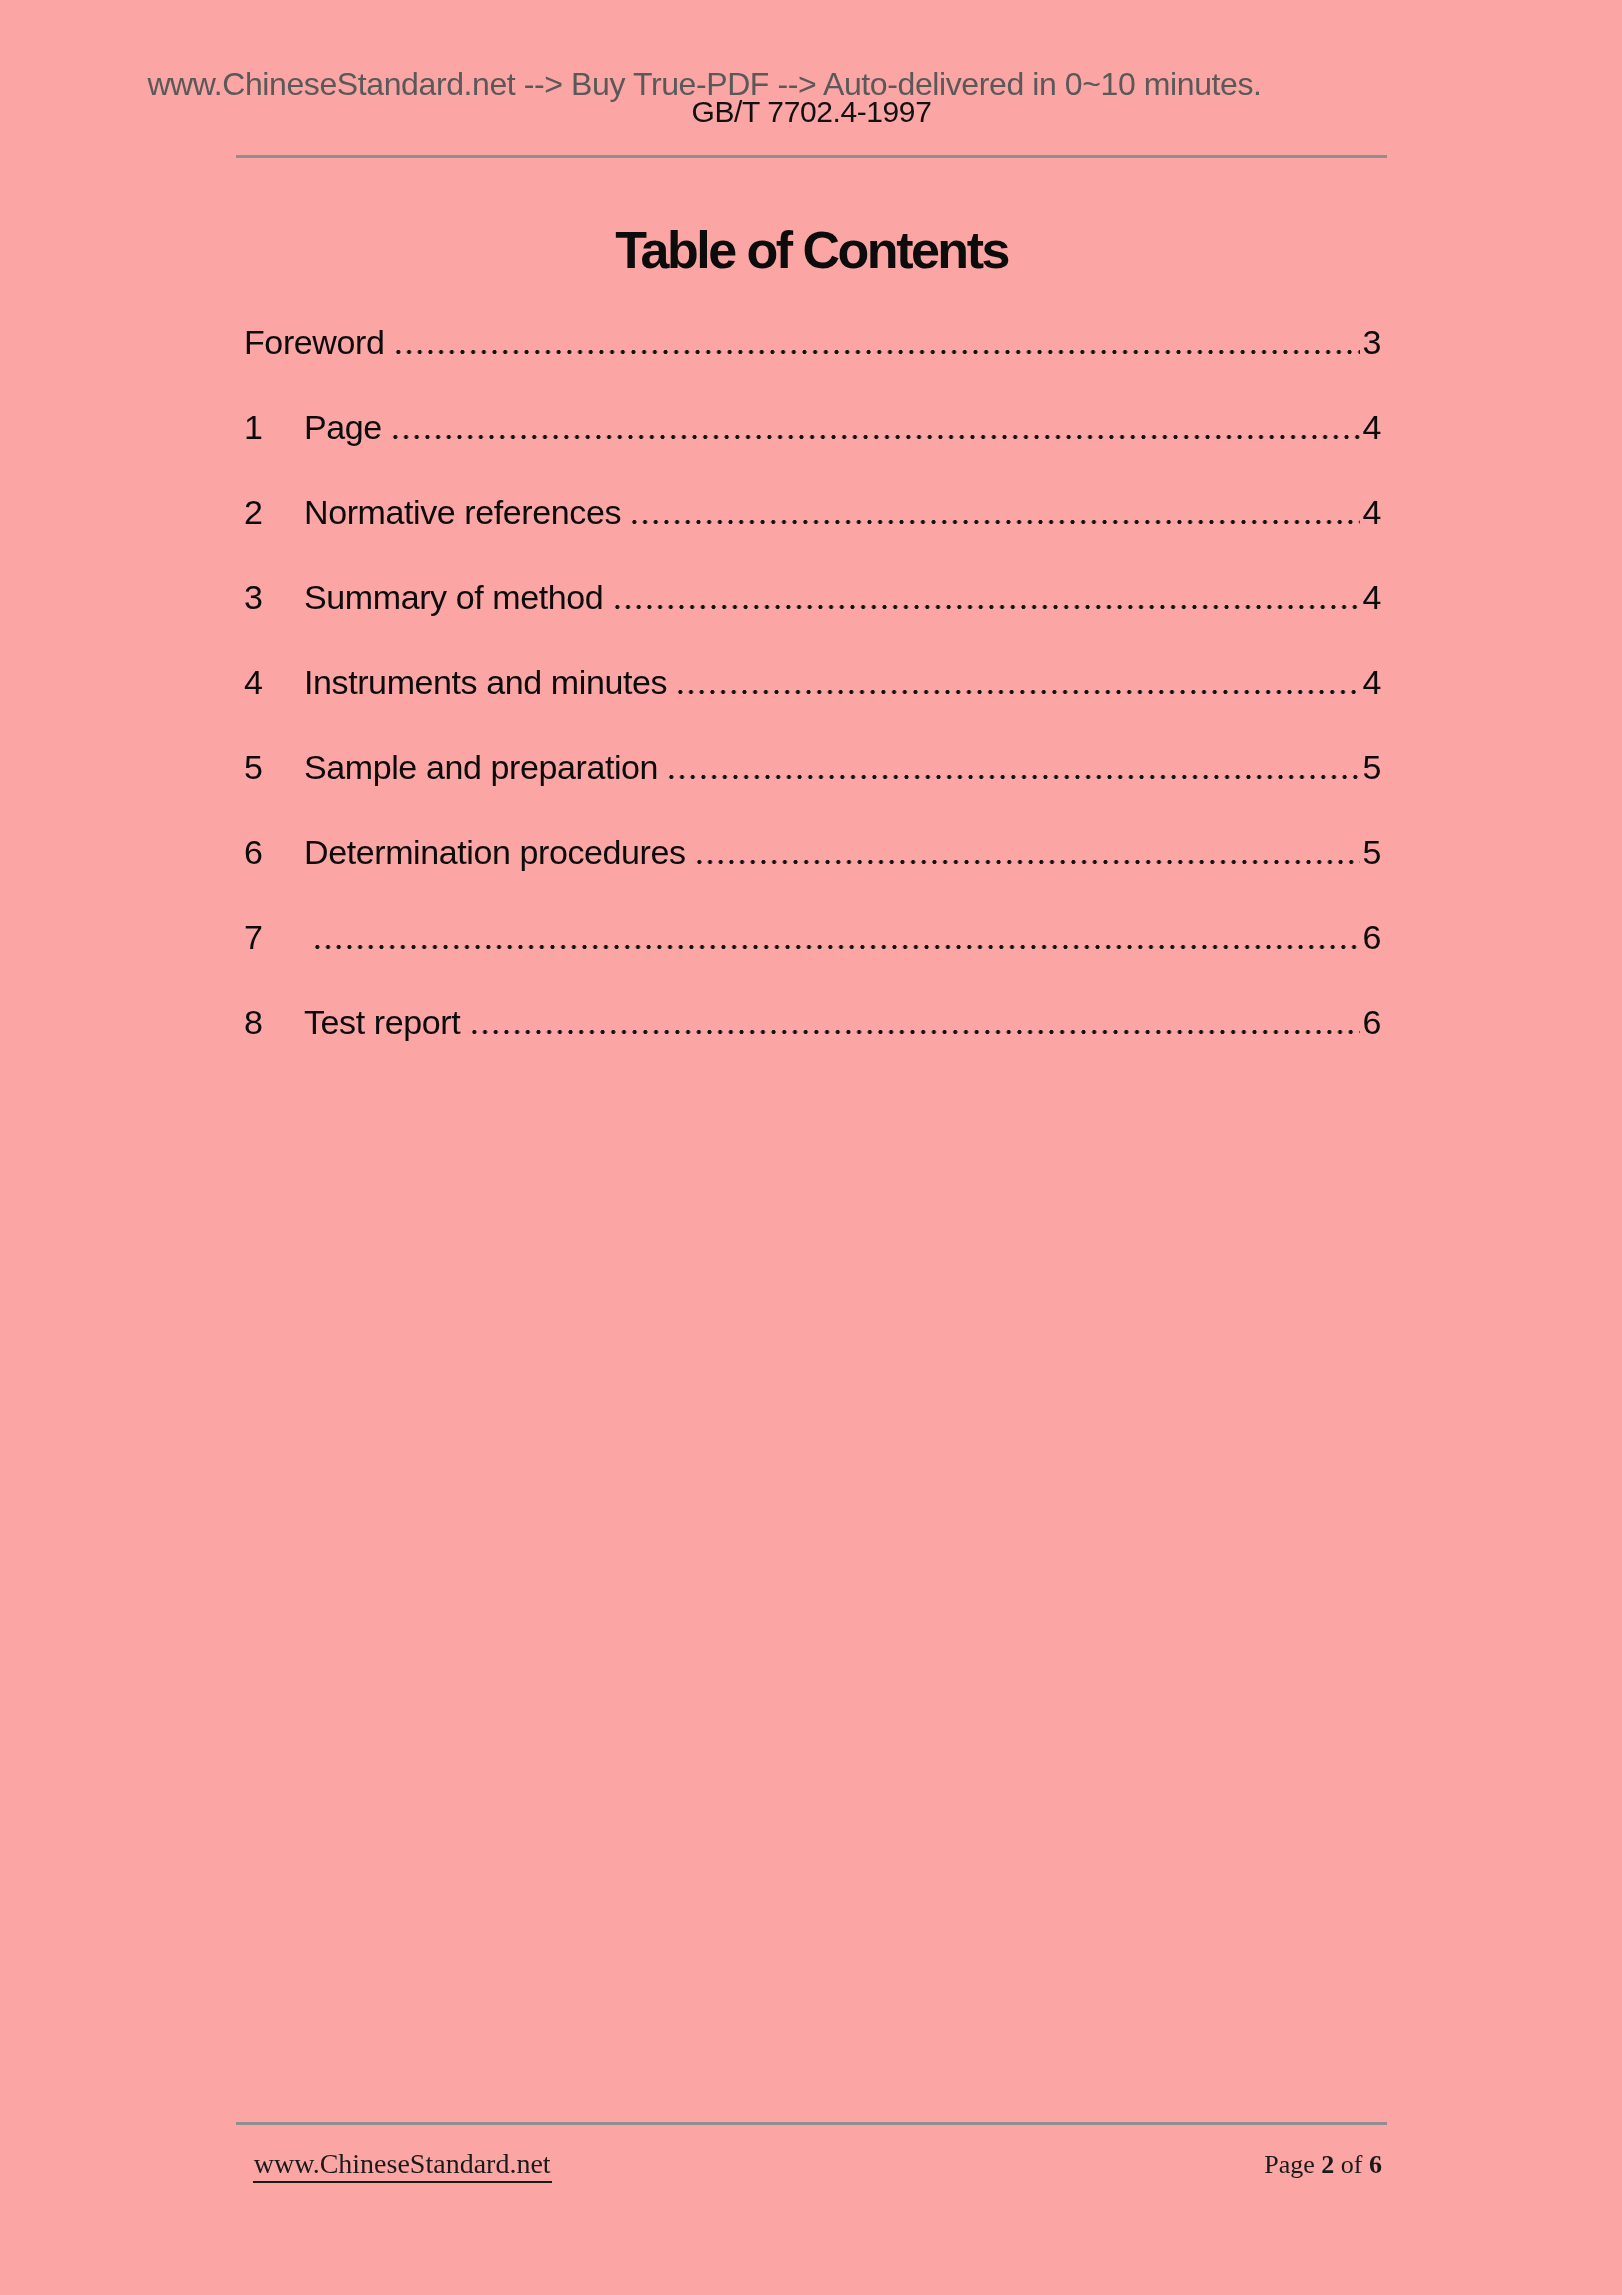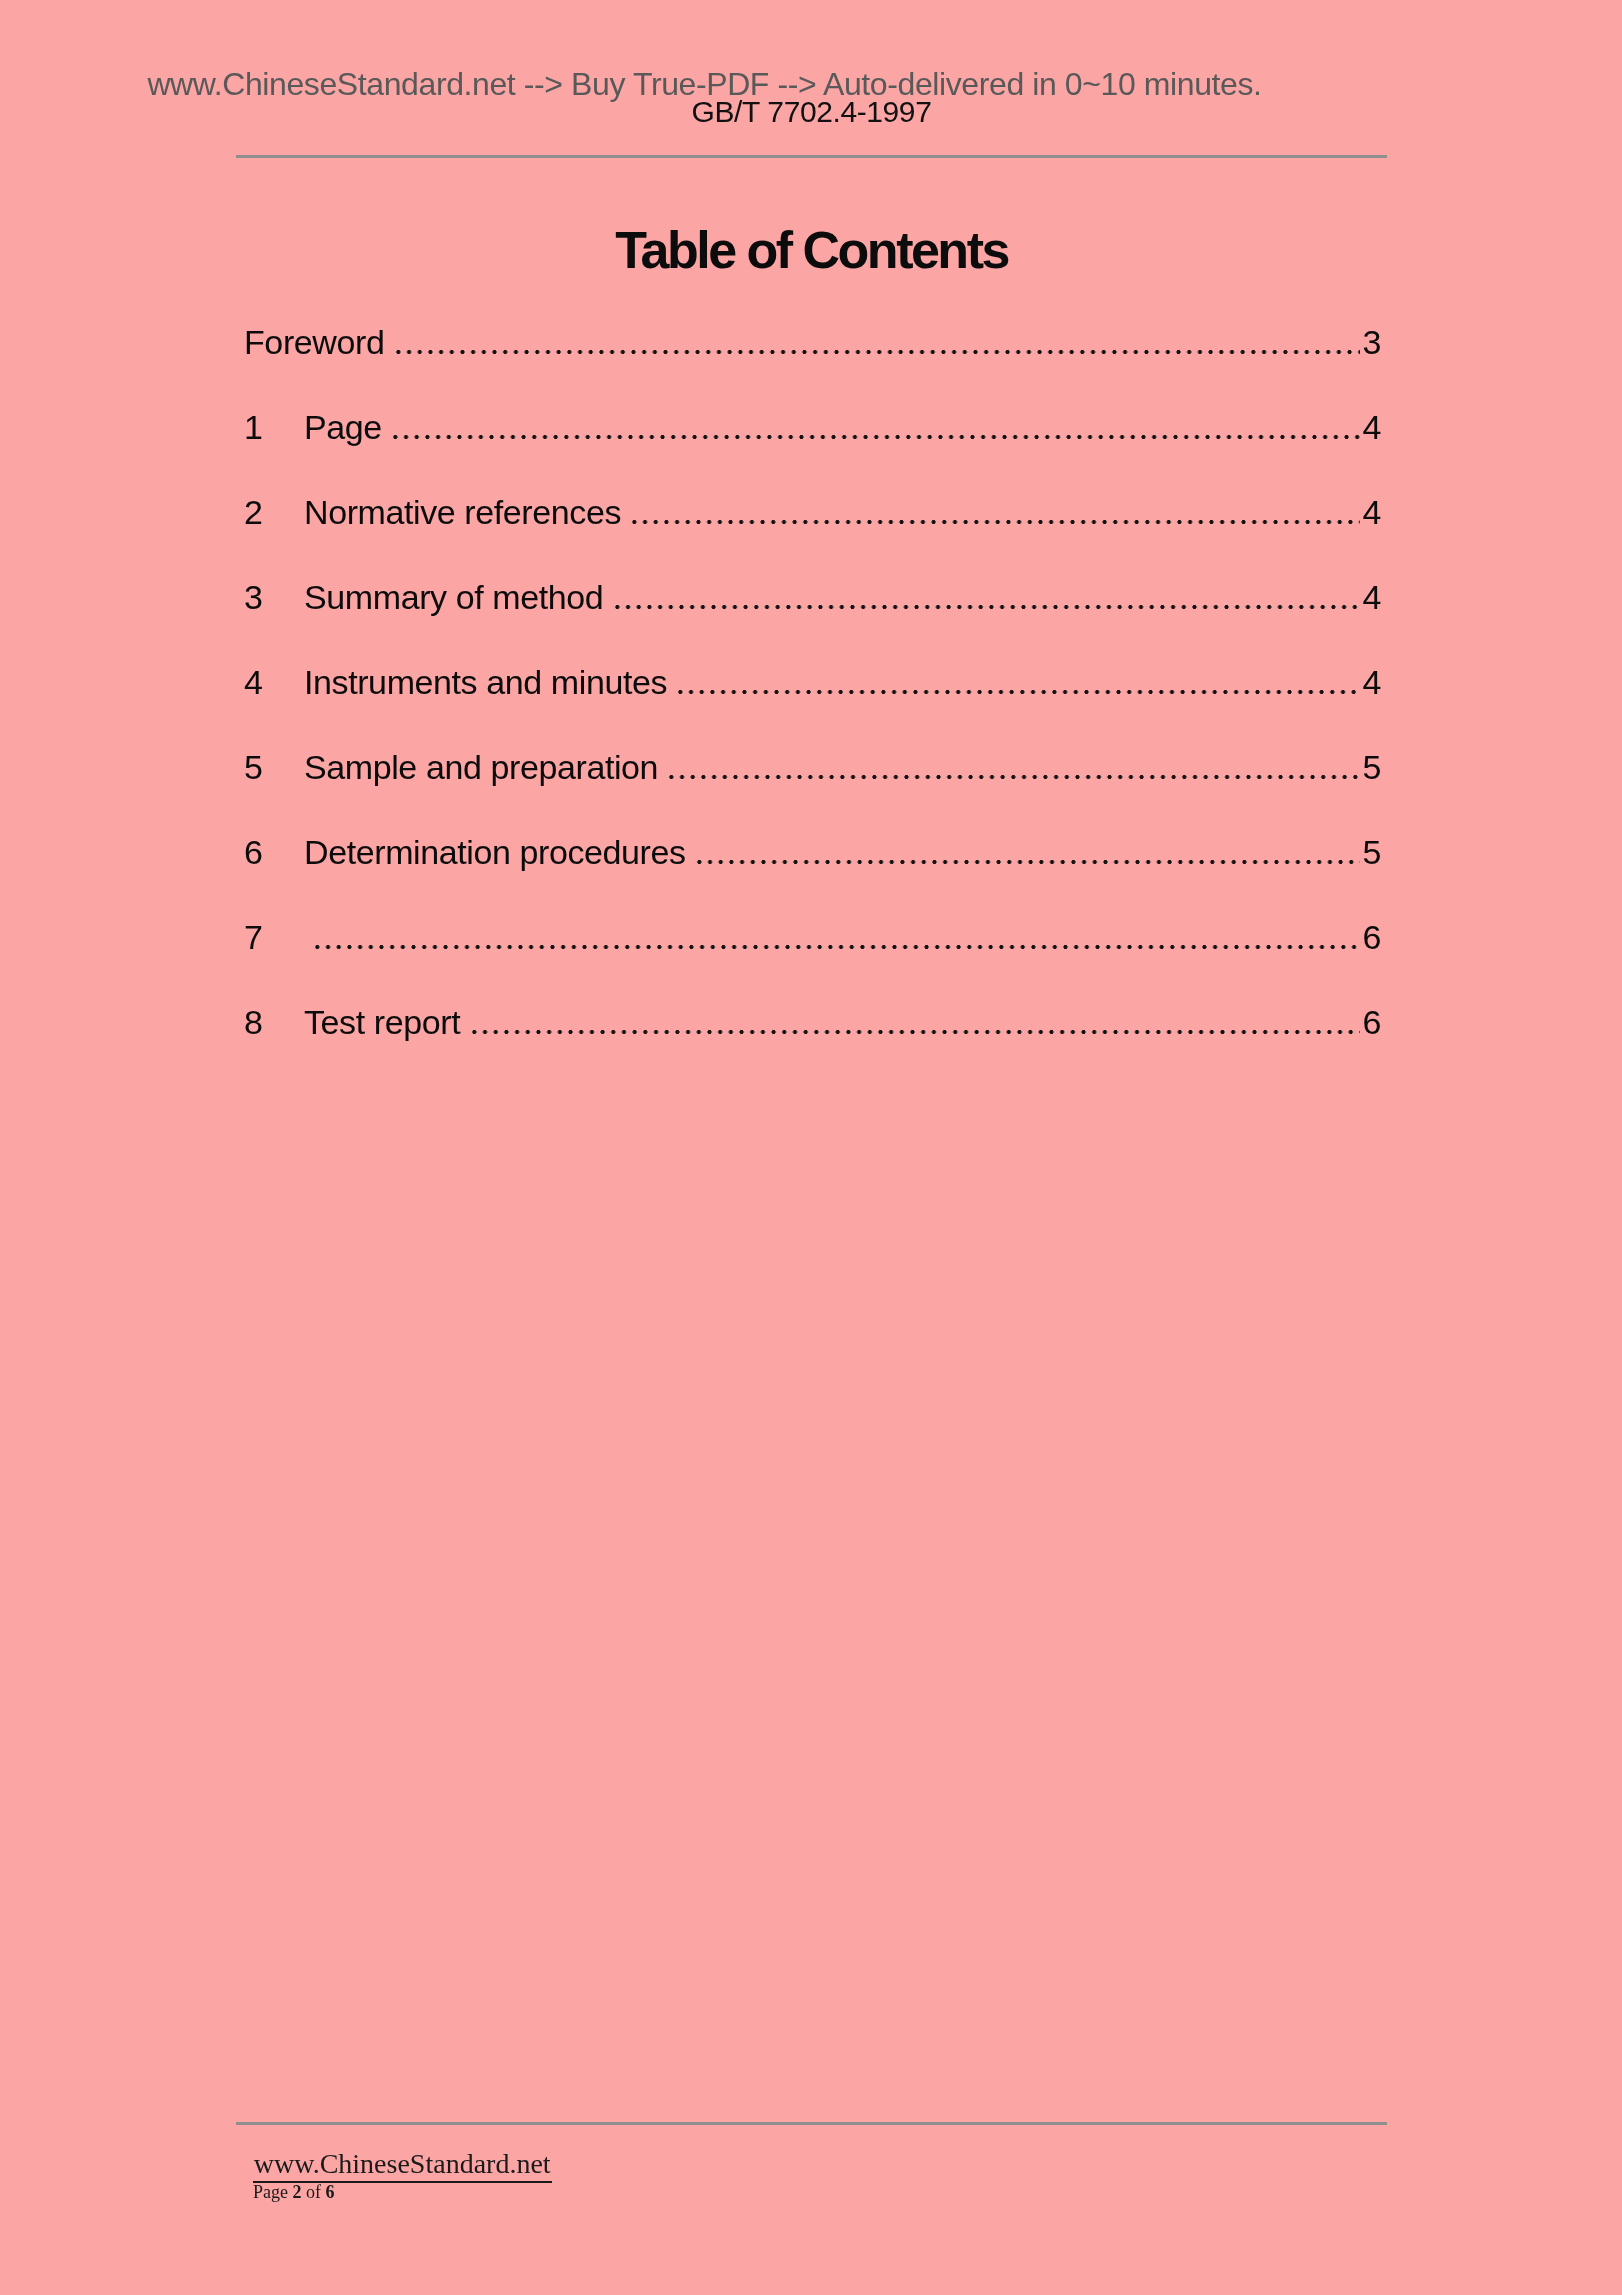--- a/index.html
+++ b/index.html
@@ -114,33 +114,32 @@
     top: 2150px;
     left: 253px;
     width: 1129px;
     display: flex;
     justify-content: space-between;
     align-items: baseline;
     font-family: "Liberation Serif", serif;
     font-size: 28px;
     line-height: 1;
     color: #1a1a1a;
-    flex-direction: column;
   }
   .footer-link {
     color: #1a1a1a;
     text-decoration: none;
     border-bottom: 2.5px solid #1a1a1a;
     padding: 0 1.7px 2.5px 0.8px;
     cursor: pointer;
     white-space: nowrap;
   }
   .footer-page {
     white-space: nowrap;
-    font-size: 18px;
+    font-size: 26px;
     text-align: center;
   }
   .footer-page .b { font-weight: bold; }
 </style>
 </head>
 <body>
 
 <div class="page">
 
   <div class="hdr-promo">www.ChineseStandard.net --&gt; Buy True-PDF --&gt; Auto-delivered in 0~10 minutes.</div>

